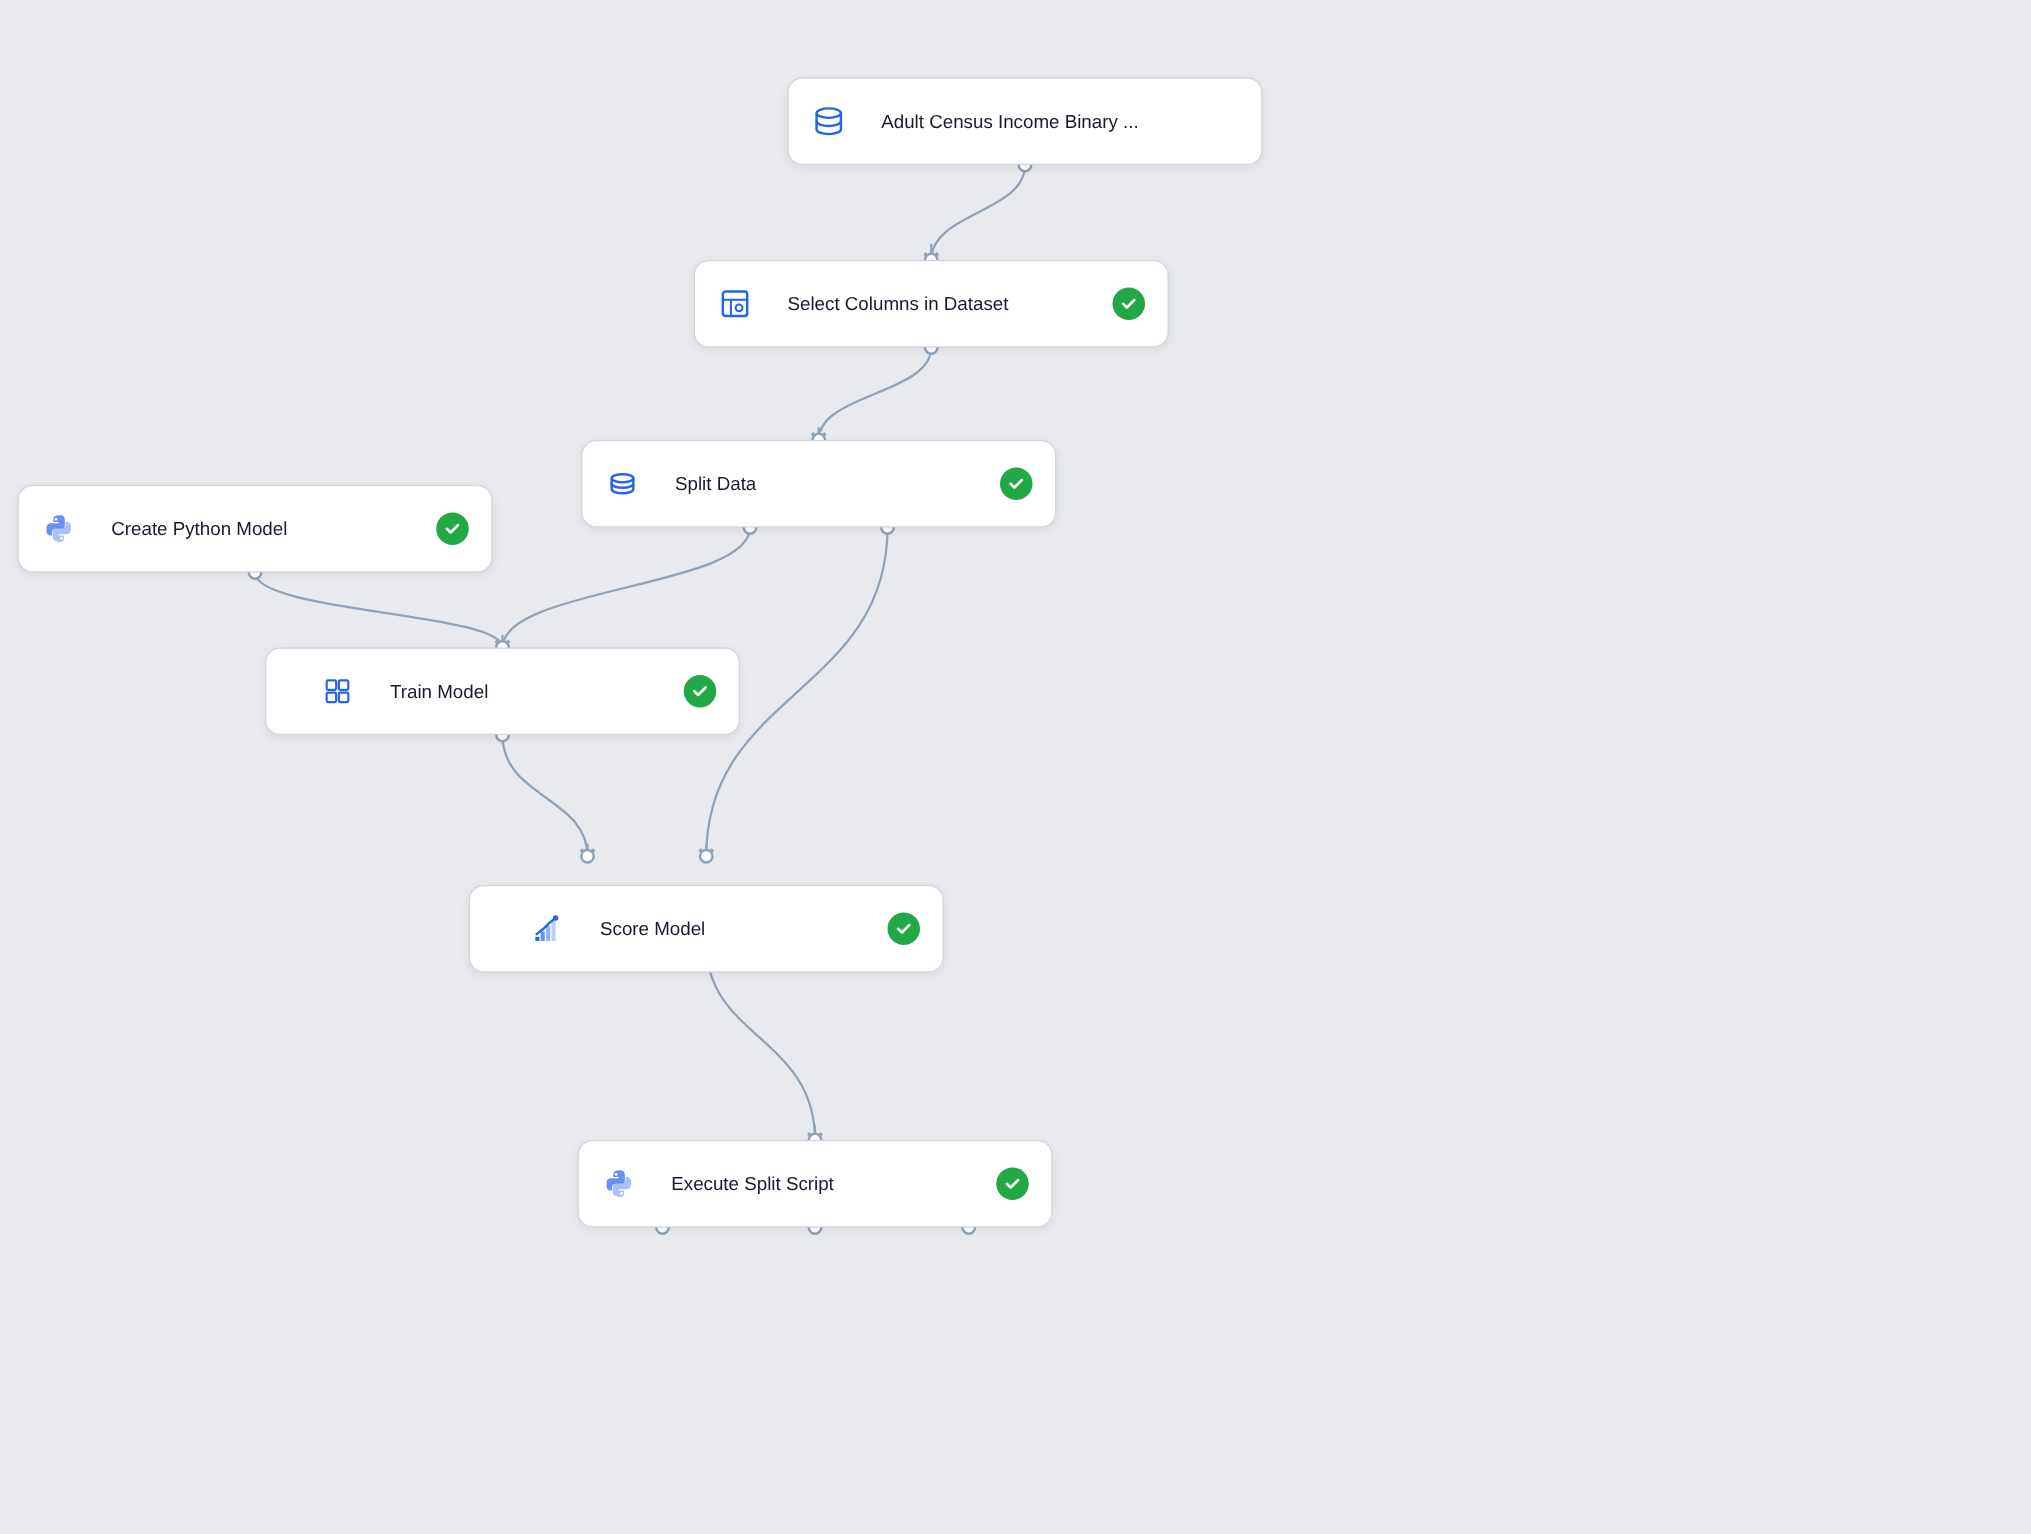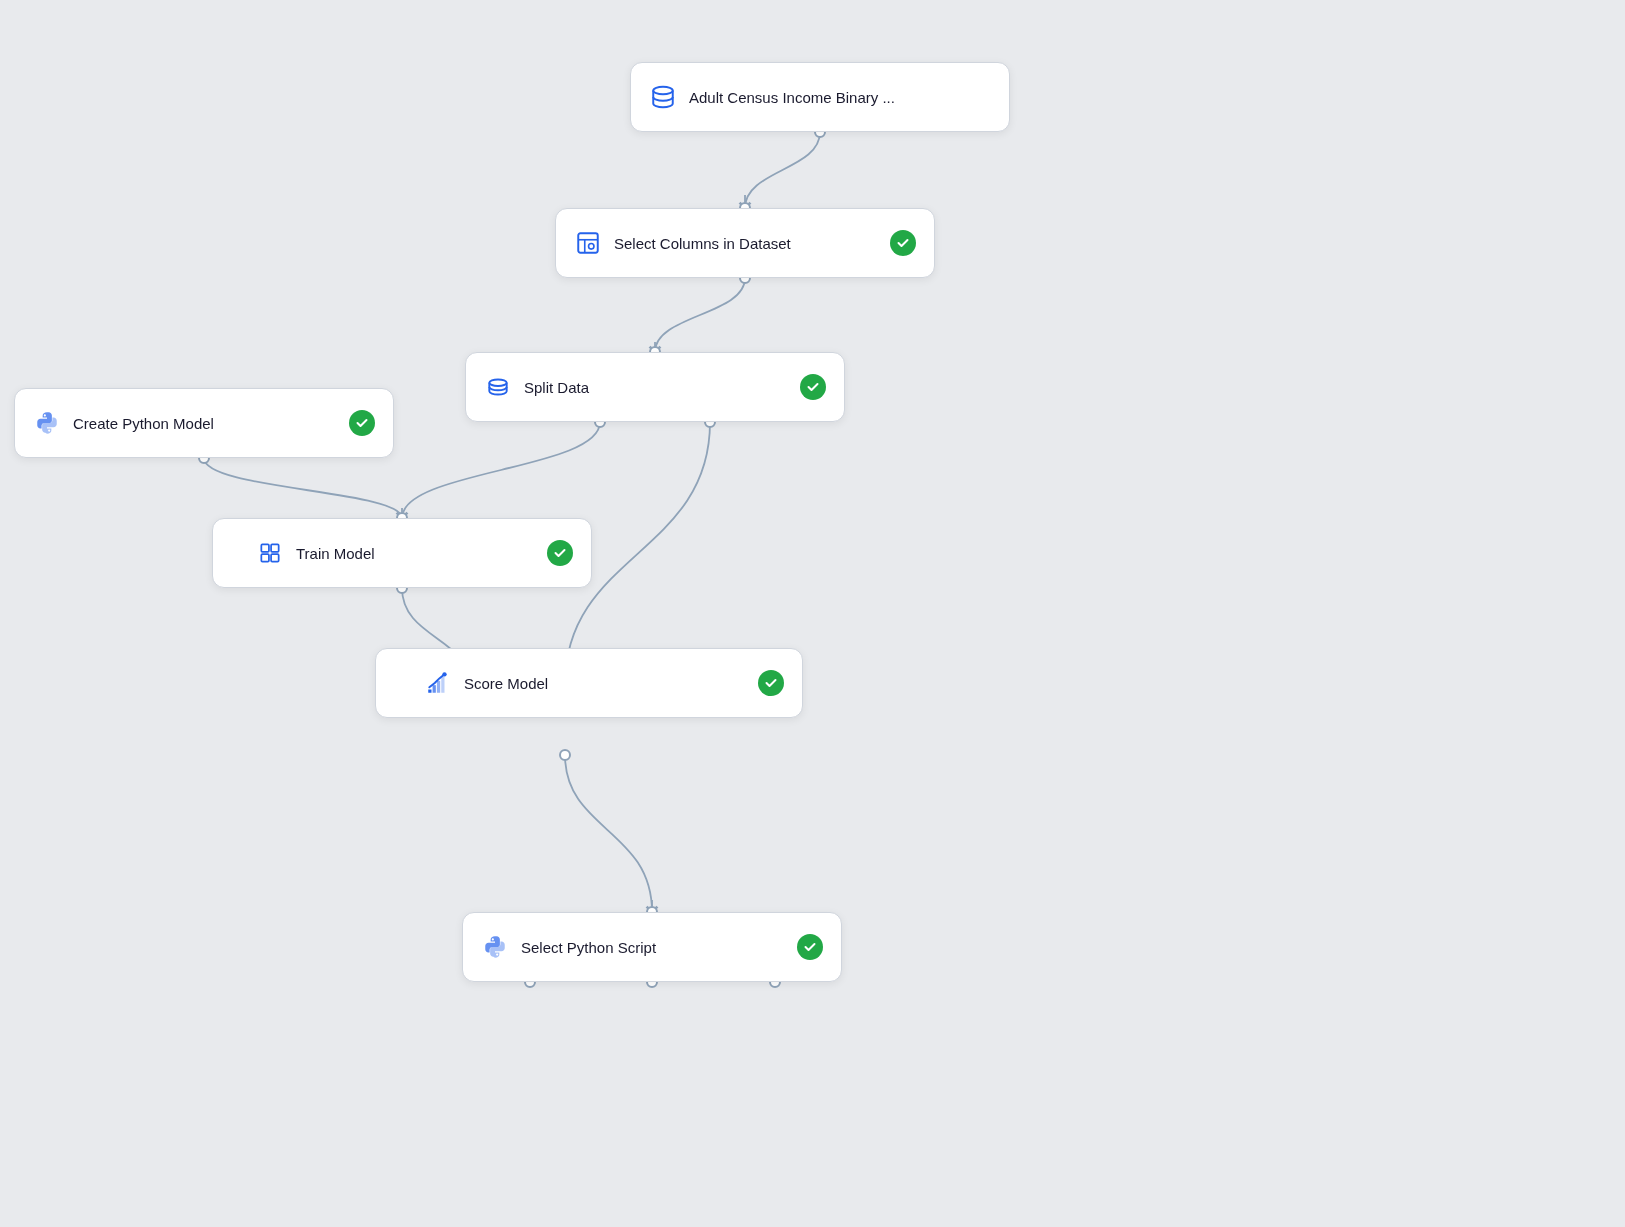--- a/index.html
+++ b/index.html
@@ -19,21 +19,21 @@
     .node {
       position: absolute;
       background: #ffffff;
       border: 1.5px solid #d0d5dd;
       border-radius: 12px;
       display: flex;
       align-items: center;
       padding: 0 18px;
       height: 70px;
       box-shadow: 0 2px 8px rgba(0,0,0,0.07);
-      gap: 12px;
+      gap: 28px;
       cursor: pointer;
     }
     .node-label {
       font-size: 15px;
       color: #1a1a2e;
       font-weight: 400;
       white-space: nowrap;
       flex: 1;
     }
     .node-icon {
@@ -211,21 +211,21 @@
       </svg>
     </div>
     <span class="node-label">Train Model</span>
     <div class="status-icon">
       <svg viewBox="0 0 14 14" fill="none">
           <path d="M2.5 7L5.5 10L11.5 4" stroke="white" stroke-width="2" stroke-linecap="round" stroke-linejoin="round"></path>
         </svg>
     </div>
   </div>
 
-  <div class="node" style="left:375px; top:648px; width:428px;padding-left:48px;">
+  <div class="node" style="left:375px; top:708px; width:380px;padding-left:48px;">
     <div class="node-icon">
       <svg width="26" height="26" viewBox="0 0 24 24" fill="none">
         <rect x="3" y="18" width="3" height="3" fill="#2563eb"></rect>
         <rect x="7" y="14" width="3" height="7" fill="#2563eb" opacity="0.7"></rect>
         <rect x="11" y="10" width="3" height="11" fill="#2563eb" opacity="0.5"></rect>
         <rect x="15" y="6" width="3" height="15" fill="#2563eb" opacity="0.3"></rect>
         <path d="M4 16 L9 12 L13 8 L18 4" stroke="#2563eb" stroke-width="1.8" stroke-linecap="round" fill="none"></path>
         <circle cx="18" cy="4" r="2" fill="#2563eb"></circle>
       </svg>
     </div>
@@ -239,20 +239,20 @@
 
   <div class="node" style="left:462px; top:912px; width:380px;">
     <div class="node-icon">
       <svg width="26" height="26" viewBox="0 0 24 24" fill="none">
         <path d="M12 2C9.5 2 8 3.2 8 5v2h4v1H6C4.3 8 3 9.3 3 11v3c0 1.7 1.3 3 3 3h1v-2.5c0-1.4 1.1-2.5 2.5-2.5h5c1.1 0 2-.9 2-2V5c0-1.7-1.3-3-3-3z" fill="#2563eb" opacity="0.7"></path>
         <path d="M12 22c2.5 0 4-1.2 4-3v-2h-4v-1h6c1.7 0 3-1.3 3-3v-3c0-1.7-1.3-3-3-3h-1v2.5c0 1.4-1.1 2.5-2.5 2.5h-5c-1.1 0-2 .9-2 2v4c0 1.7 1.3 3 3 3z" fill="#2563eb" opacity="0.4"></path>
         <circle cx="10" cy="5" r="1" fill="white"></circle>
         <circle cx="14" cy="19" r="1" fill="white"></circle>
       </svg>
     </div>
-    <span class="node-label">Select Python Script</span>
+    <span class="node-label">Execute Split Script</span>
     <div class="status-icon">
       <svg viewBox="0 0 14 14" fill="none">
           <path d="M2.5 7L5.5 10L11.5 4" stroke="white" stroke-width="2" stroke-linecap="round" stroke-linejoin="round"></path>
         </svg>
     </div>
   </div>
 </div>
 
 </body></html>

